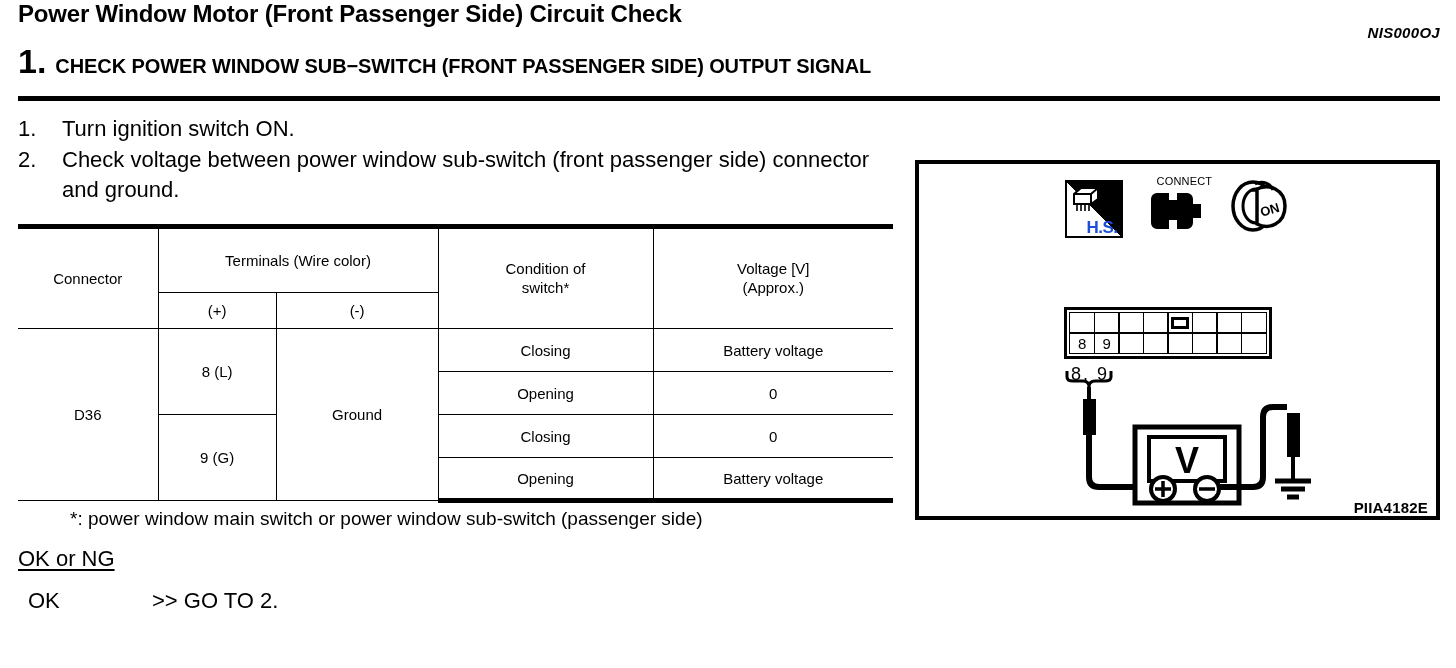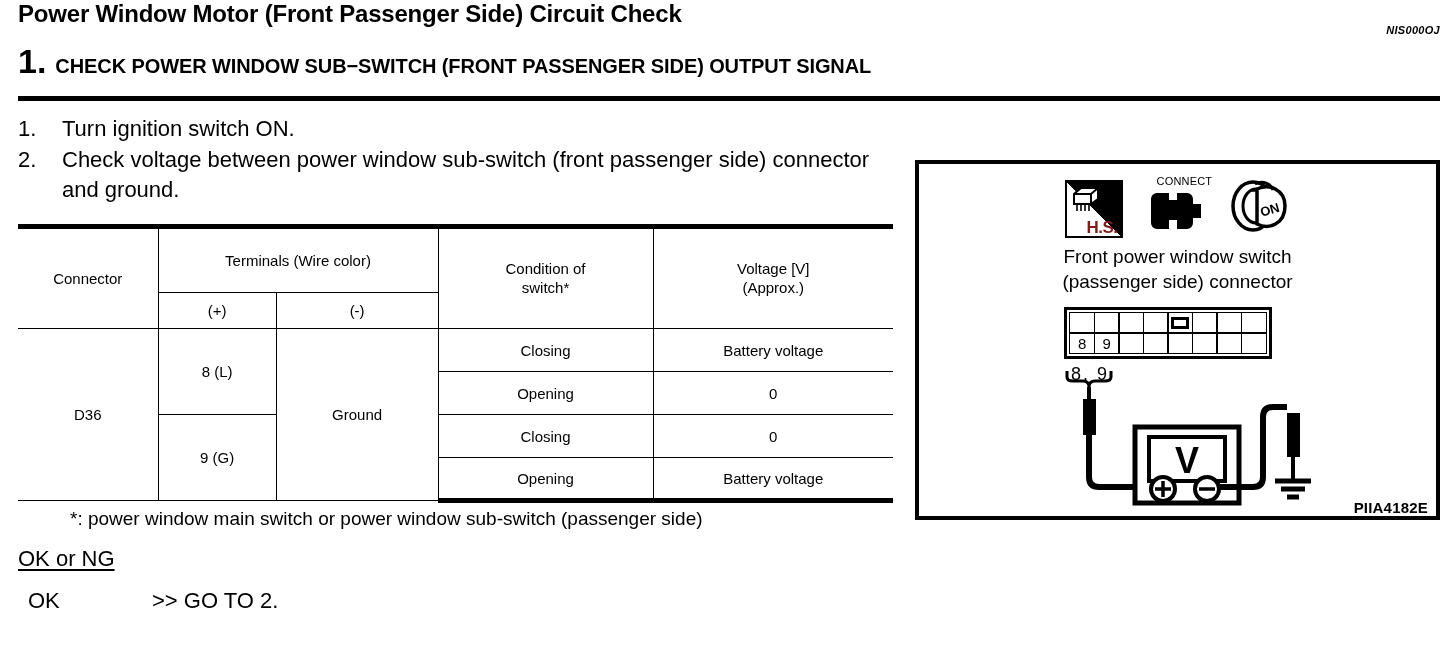--- a/index.html
+++ b/index.html
@@ -20,21 +20,21 @@
     position: absolute;
     left: 18px; top: 0;
     font-size: 24px;
     font-weight: bold;
     letter-spacing: -0.2px;
     white-space: nowrap;
   }
   #ref-code {
     position: absolute;
     right: 16px; top: 24px;
-    font-size: 11px;
+    font-size: 15px;
     font-style: italic;
     font-weight: bold;
     letter-spacing: 0.3px;
   }
   #step-row {
     position: absolute;
     left: 18px; top: 44px;
     display: flex;
     align-items: baseline;
   }
@@ -140,21 +140,21 @@
   }
 
   
   .hs-icon { width: 58px; height: 58px; position: relative; border: 2px solid #000; background: #fff; }
   .hs-icon .tri {
     position: absolute; left: 0; top: 0; right: 0; bottom: 0;
     background: linear-gradient(to bottom left, #000 50%, transparent 50.5%);
   }
   .hs-icon .hs-text {
     position: absolute; right: 3px; bottom: 0px;
-    color: #7f1d1d; font-size: 17px; font-weight: bold; line-height: 1;
+    color: #1d4ed8; font-size: 17px; font-weight: bold; line-height: 1;
     letter-spacing: -0.5px;
   }
   .hs-icon .conn-glyph { position: absolute; left: 5px; top: 4px; }
 
   
   .connect-icon { width: 62px; height: 62px; position: relative; }
   .connect-icon .label {
     position: absolute; top: 0; left: 0; right: 0;
     text-align: center; font-size: 11px; font-weight: normal;
     letter-spacing: 0.2px; line-height: 1; margin-left: 12px;
@@ -321,24 +321,20 @@
       <svg width="62" height="58" viewBox="0 0 62 58">
         <ellipse cx="24" cy="28" rx="20" ry="24" fill="#fff" stroke="#000" stroke-width="3.5"></ellipse>
         <ellipse cx="27" cy="28" rx="13" ry="17" fill="#fff" stroke="#000" stroke-width="3"></ellipse>
         <path d="M26 12 C40 4 56 12 56 28 C56 46 40 52 28 46 L28 12 Z" fill="#fff" stroke="#000" stroke-width="3.5"></path>
         <path d="M26 6 C34 2 42 6 44 12" fill="none" stroke="#000" stroke-width="3"></path>
         <text x="42" y="36" font-family="Liberation Sans, sans-serif" font-size="13" font-weight="bold" text-anchor="middle" transform="rotate(-16 42 36)">ON</text>
       </svg>
     </div>
   </div>
 
-  <div id="illus-caption">
-    <span>Front power window switch</span><br>
-    <span>(passenger side) connector</span>
-  </div>
 
   <div id="connector-block">
     <div id="connector-inner">
       <div class="cell"></div>
       <div class="cell"></div>
       <div class="cell"></div>
       <div class="cell"></div>
       <div class="cell tab-cell"></div>
       <div class="cell"></div>
       <div class="cell"></div>

